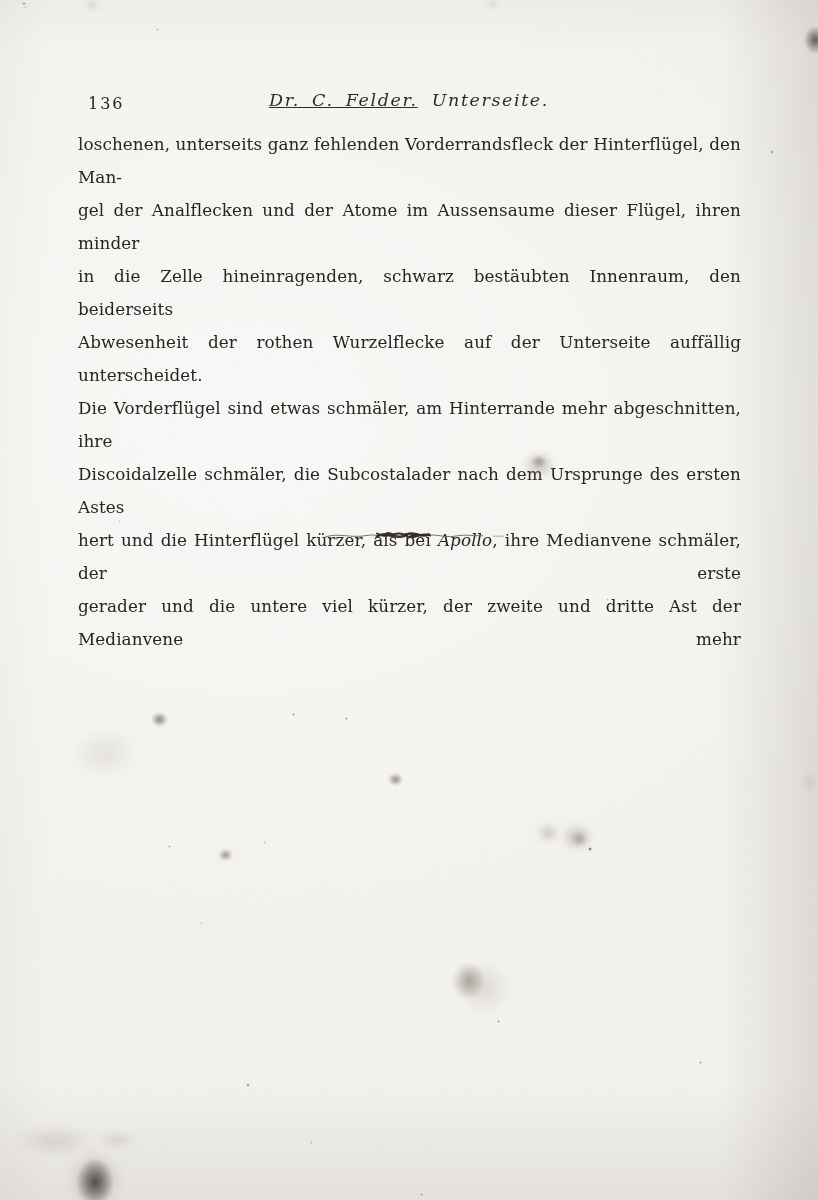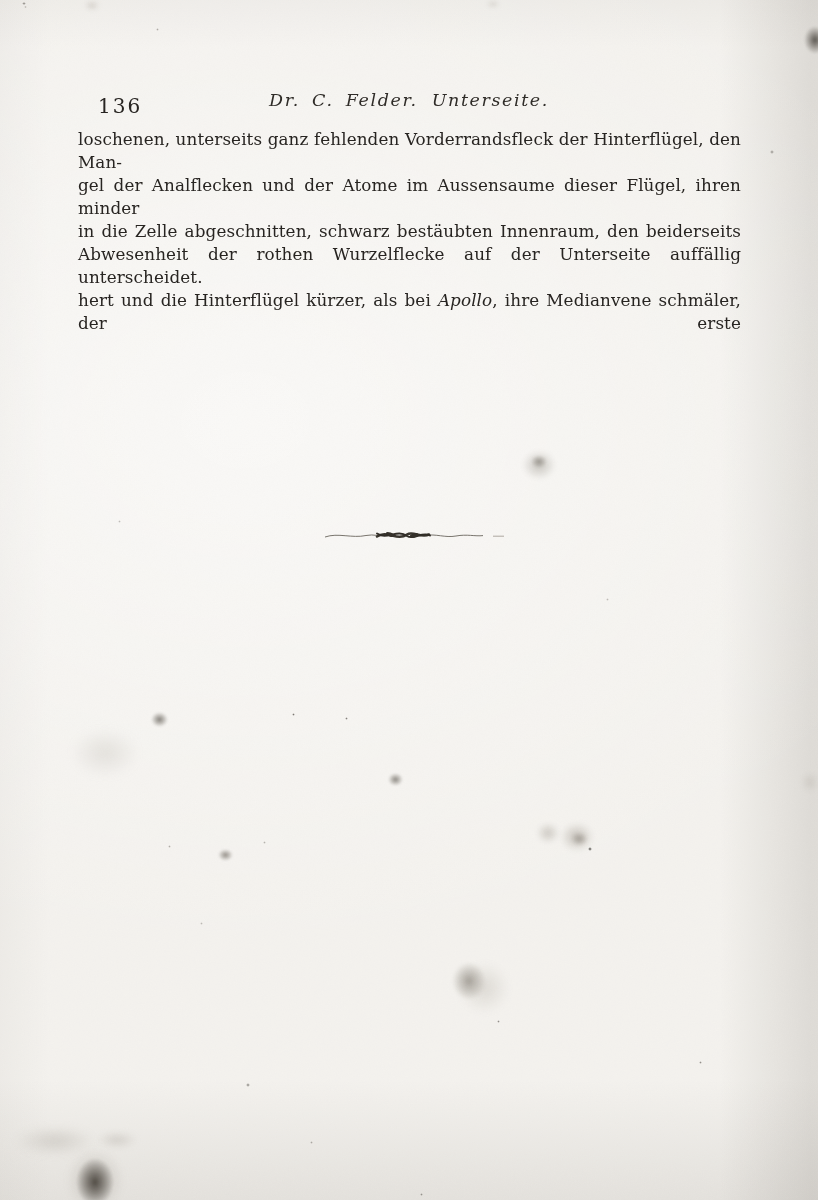--- a/index.html
+++ b/index.html
@@ -15,32 +15,32 @@
     background:
       radial-gradient(1200px 900px at 30% 35%, rgba(255,255,255,0.55), rgba(255,255,255,0) 60%),
       linear-gradient(to right, rgba(118,112,104,0.05), rgba(118,112,104,0) 6%, rgba(118,112,104,0) 88%, rgba(110,104,96,0.16) 99%),
       linear-gradient(to bottom, rgba(118,112,104,0.05), rgba(118,112,104,0) 4%, rgba(118,112,104,0) 90%, rgba(120,114,106,0.13) 100%);
   }
   .header-row{
     position:absolute;left:0;top:90px;width:100%;height:26px;
     color:#2b2824;
   }
   .pagenum{
-    position:absolute;left:98px;top:4px;
-    font-size:20px;letter-spacing:2px;color:#262320;
+    position:absolute;left:88px;top:4px;
+    font-size:16px;letter-spacing:2px;color:#262320;
   }
   .header-center{
     position:absolute;left:0;top:0;width:100%;text-align:center;
     font-style:italic;font-size:17.5px;letter-spacing:1.6px;word-spacing:5px;
     color:#2e2b27;
   }
-  .hdr-author{margin-right:14px;}
+  .hdr-author{margin-right:14px;text-decoration:underline;}
   .text-block{
     position:absolute;left:78px;top:128px;width:663px;
-    font-size:16.8px;line-height:23px;color:#262320;
+    font-size:16.8px;line-height:33px;color:#262320;
     letter-spacing:0.1px;
   }
   .text-block .line{
     text-align:justify;text-align-last:justify;
     white-space:normal;
   }
   .text-block .line.last{text-align-last:left;}
   .ornament{position:absolute;left:322px;top:521px;}
   .stain{position:absolute;border-radius:50%;pointer-events:none;}
   .grain{position:absolute;inset:0;width:100%;height:100%;opacity:.45;pointer-events:none;}
@@ -53,23 +53,26 @@
   <div class="tone"></div>
 
   <div class="header-row">
     <span class="pagenum">136</span>
     <span class="header-center"><span class="hdr-author">Dr. C. Felder.</span><span class="hdr-title">Unterseite.</span></span>
   </div>
 
   <div class="text-block" id="text-block">
       <div class="line">loschenen, unterseits ganz fehlenden Vorderrandsfleck der Hinterflügel, den Man-</div>
       <div class="line">gel der Analflecken und der Atome im Aussensaume dieser Flügel, ihren minder</div>
-      <div class="line">in die Zelle abgeschnitten, schwarz bestäubten Innenraum, den beiderseits</div>
+      <div class="line">in die Zelle hineinragenden, schwarz bestäubten Innenraum, den beiderseits</div>
       <div class="line">Abwesenheit der rothen Wurzelflecke auf der Unterseite auffällig unterscheidet.</div>
+      <div class="line">Die Vorderflügel sind etwas schmäler, am Hinterrande mehr abgeschnitten, ihre</div>
+      <div class="line">Discoidalzelle schmäler, die Subcostalader nach dem Ursprunge des ersten Astes</div>
       <div class="line"><span>hert und die Hinterflügel kürzer, als bei </span><i>Apollo</i><span>, ihre Medianvene schmäler, der erste</span></div>
+      <div class="line">gerader und die untere viel kürzer, der zweite und dritte Ast der Medianvene mehr</div>
     </div>
 
   <svg class="ornament" width="186" height="28" viewBox="0 0 186 28">
     <path d="M3,16 C16,11.5 30,17.5 44,14.5 C52,12.8 58,15.8 63,14.5" fill="none" stroke="#6a655d" stroke-width="0.9"></path>
     <path d="M103,14.5 C114,12.5 123,17 134,15 C145,13 153,15.5 161,14.6" fill="none" stroke="#6a655d" stroke-width="0.9"></path>
     <path d="M55,15.5 C65,8.5 75,20.5 85,13.5 C91,9.5 99,17.5 107,13.5" fill="none" stroke="#38342d" stroke-width="2.6" stroke-linecap="round"></path>
     <path d="M55,12.5 C65,19.5 75,7.5 85,15 C92,19.5 100,10 108,14.5" fill="none" stroke="#2f2b25" stroke-width="1.9" stroke-linecap="round"></path>
     <ellipse cx="68" cy="13.5" rx="4.4" ry="2" fill="#332f28" transform="rotate(18 68 13.5)"></ellipse>
     <ellipse cx="92" cy="14.5" rx="4.4" ry="2" fill="#332f28" transform="rotate(-18 92 14.5)"></ellipse>
     <path d="M171,15.2 h11" fill="none" stroke="#9a948b" stroke-width="0.8"></path>

